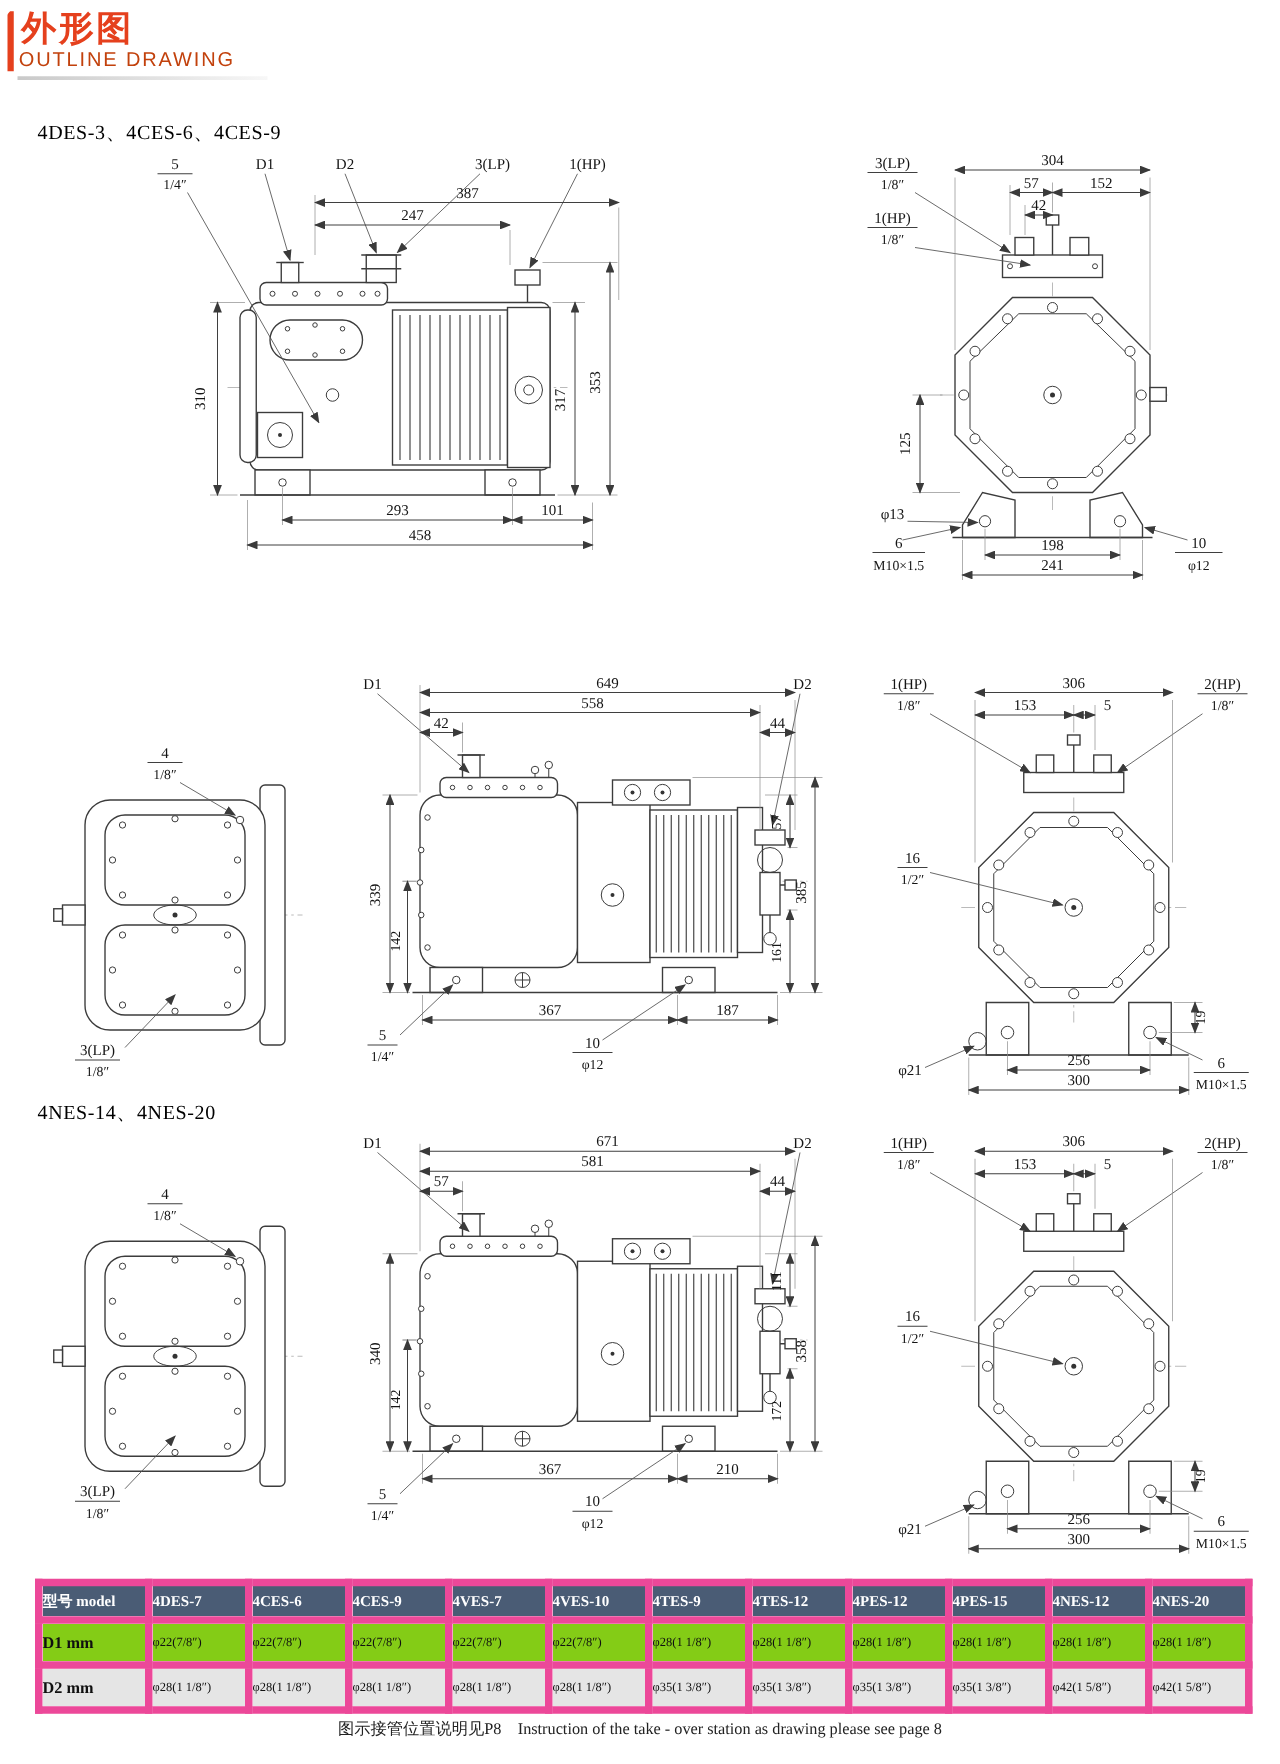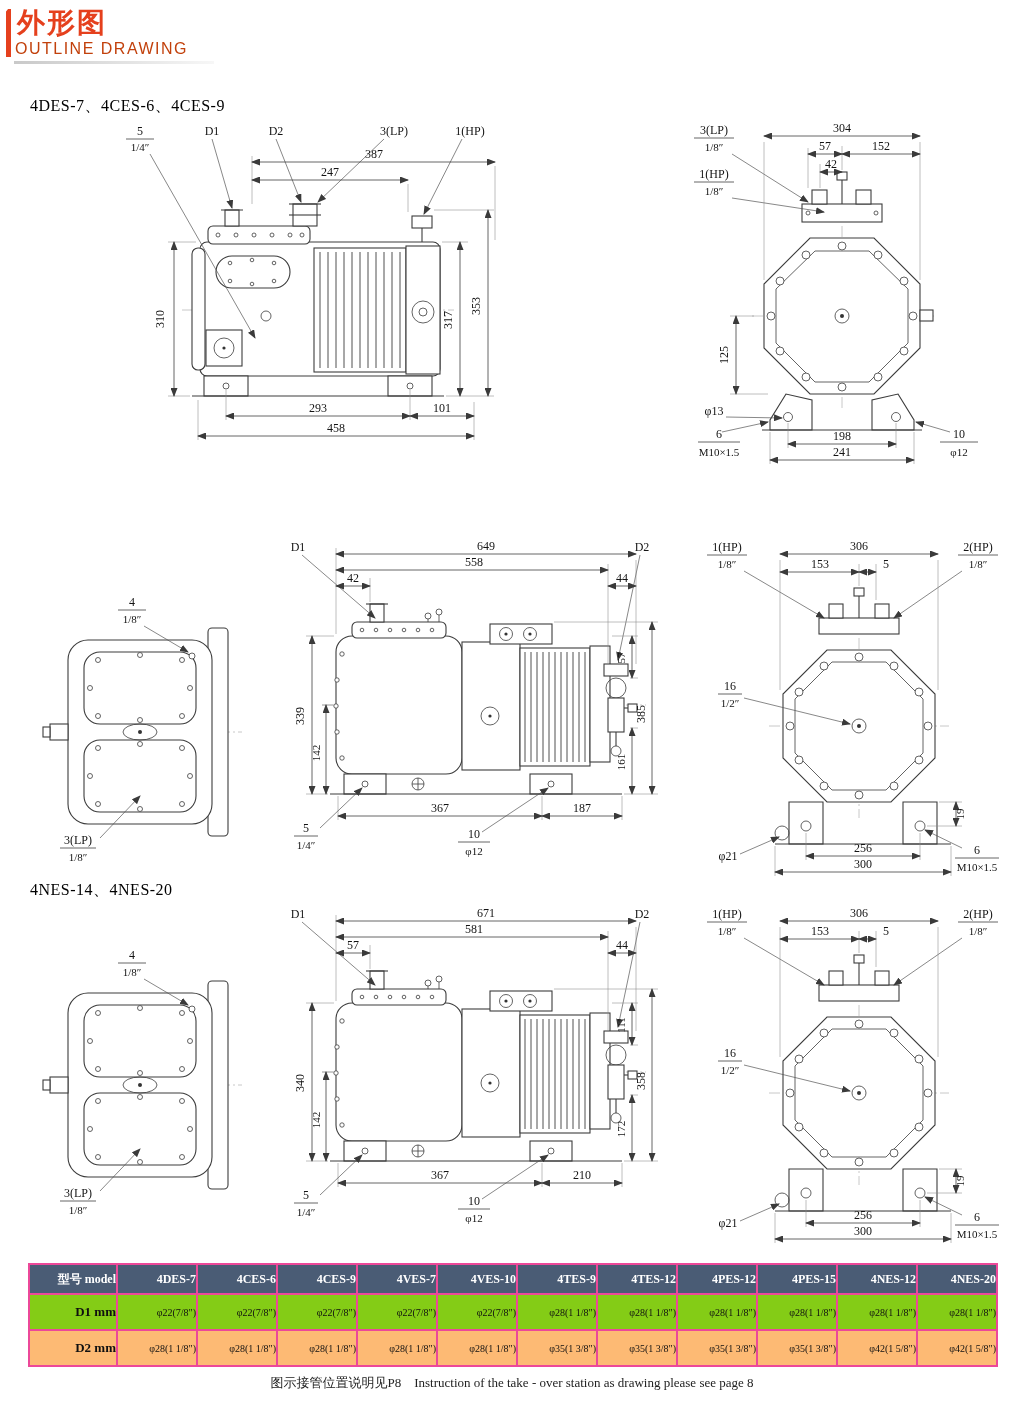--- a/index.html
+++ b/index.html
@@ -26,25 +26,25 @@
   .fin  { stroke:#3c3c3c; stroke-width:0.9; }
   .dim  { stroke:#3f3f3f; stroke-width:0.8; fill:none; }
   .ext  { stroke:#8a8a8a; stroke-width:0.55; }
   .cl   { stroke:#9b9b9b; stroke-width:0.55; stroke-dasharray:11 3 2 3; }
   .bolt { fill:#ffffff; stroke:#3c3c3c; stroke-width:0.8; }
   .dot  { fill:#333333; }
   .ldr  { stroke:#555555; stroke-width:0.7; fill:none; }
 
   #table-caption { font-size:14.5px; color:#111; }
   #spec-table { border-collapse:collapse; table-layout:fixed; width:968px; }
-  #spec-table th, #spec-table td { border:2px solid #ec4899; text-align:right; vertical-align:middle;
+  #spec-table th, #spec-table td { border:6px solid #ec4899; text-align:left; vertical-align:middle;
               padding:0; overflow:hidden; }
   #spec-table thead th { background:#4a5c75; color:#ffffff; font-size:12px; font-weight:bold; height:30px; }
   #spec-table tbody tr.row-d1 { background:#84cc16; }
-  #spec-table tbody tr.row-d2 { background:#fdba74; }
+  #spec-table tbody tr.row-d2 { background:#e5e5e5; }
   #spec-table tbody th.rowhead { font-size:13px; font-weight:bold; color:#101010; }
   #spec-table tbody td { font-size:10px; color:#101010; height:36px; }
 
   #footer-note { left:0; top:1374px; width:1024px; text-align:center; font-size:13px; color:#222; }
 </style>
 </head>
 <body>
 
 <svg width="0" height="0" style="position:absolute" aria-hidden="true">
   <defs>
@@ -54,21 +54,21 @@
   </defs>
 </svg>
 
 <div id="page">
 
   <div id="brandbar" class="abs"></div>
   <div id="title-cn" class="abs">外形图</div>
   <div id="title-en" class="abs">OUTLINE DRAWING</div>
   <div id="title-underline" class="abs"></div>
 
-  <div class="abs section-title" style="left:30px;top:96px">4DES-7、4CES-6、4CES-9</div>
+  <div class="abs section-title" style="left:30px;top:96px">4DES-3、4CES-6、4CES-9</div>
 
   <svg class="abs" style="left:100px;top:120px" width="430" height="352" viewBox="0 0 430 352">
     <g>
       <line class="cl" x1="82" y1="190" x2="354" y2="190"></line>
       <rect class="lnf" x="100" y="122" width="240" height="134" rx="7"></rect>
       <rect class="lnf" x="92" y="128" width="13" height="122" rx="6"></rect>
       <rect class="lnf" x="108" y="106" width="102" height="18" rx="5"></rect>
       <circle class="bolt" cx="118" cy="115" r="2"></circle>
         <circle class="bolt" cx="136" cy="115" r="2"></circle>
       <circle class="bolt" cx="154" cy="115" r="2"></circle>

